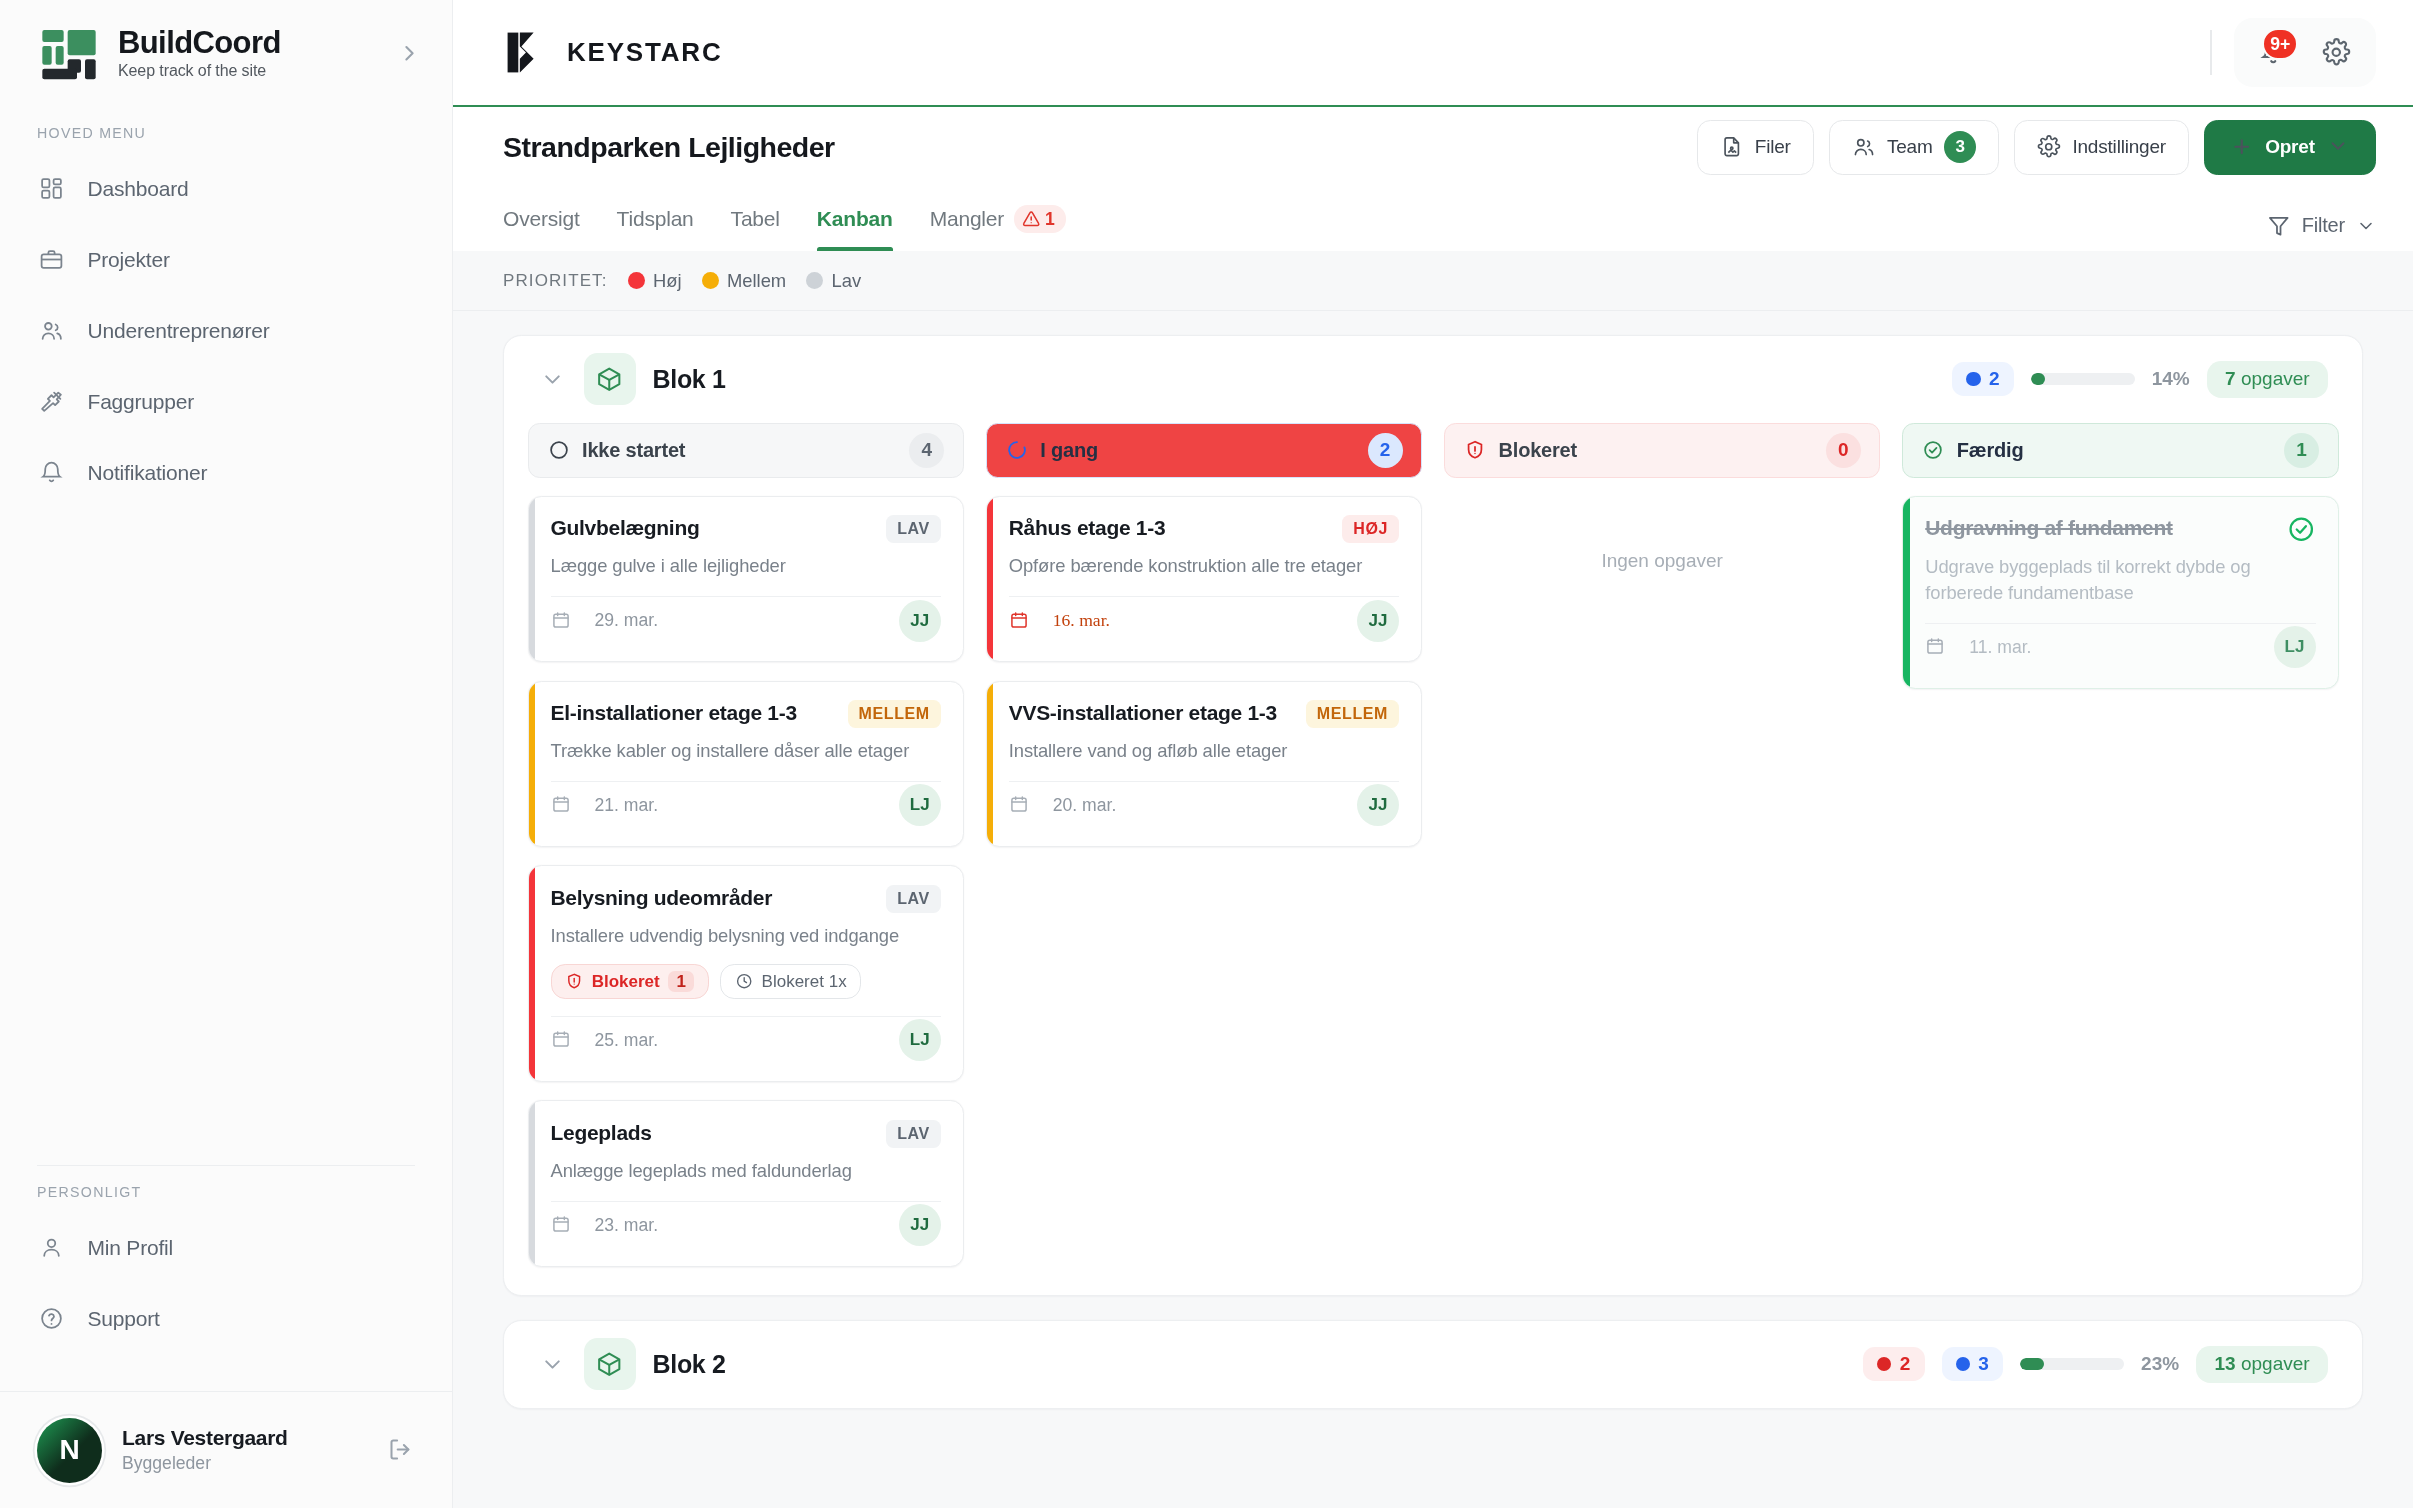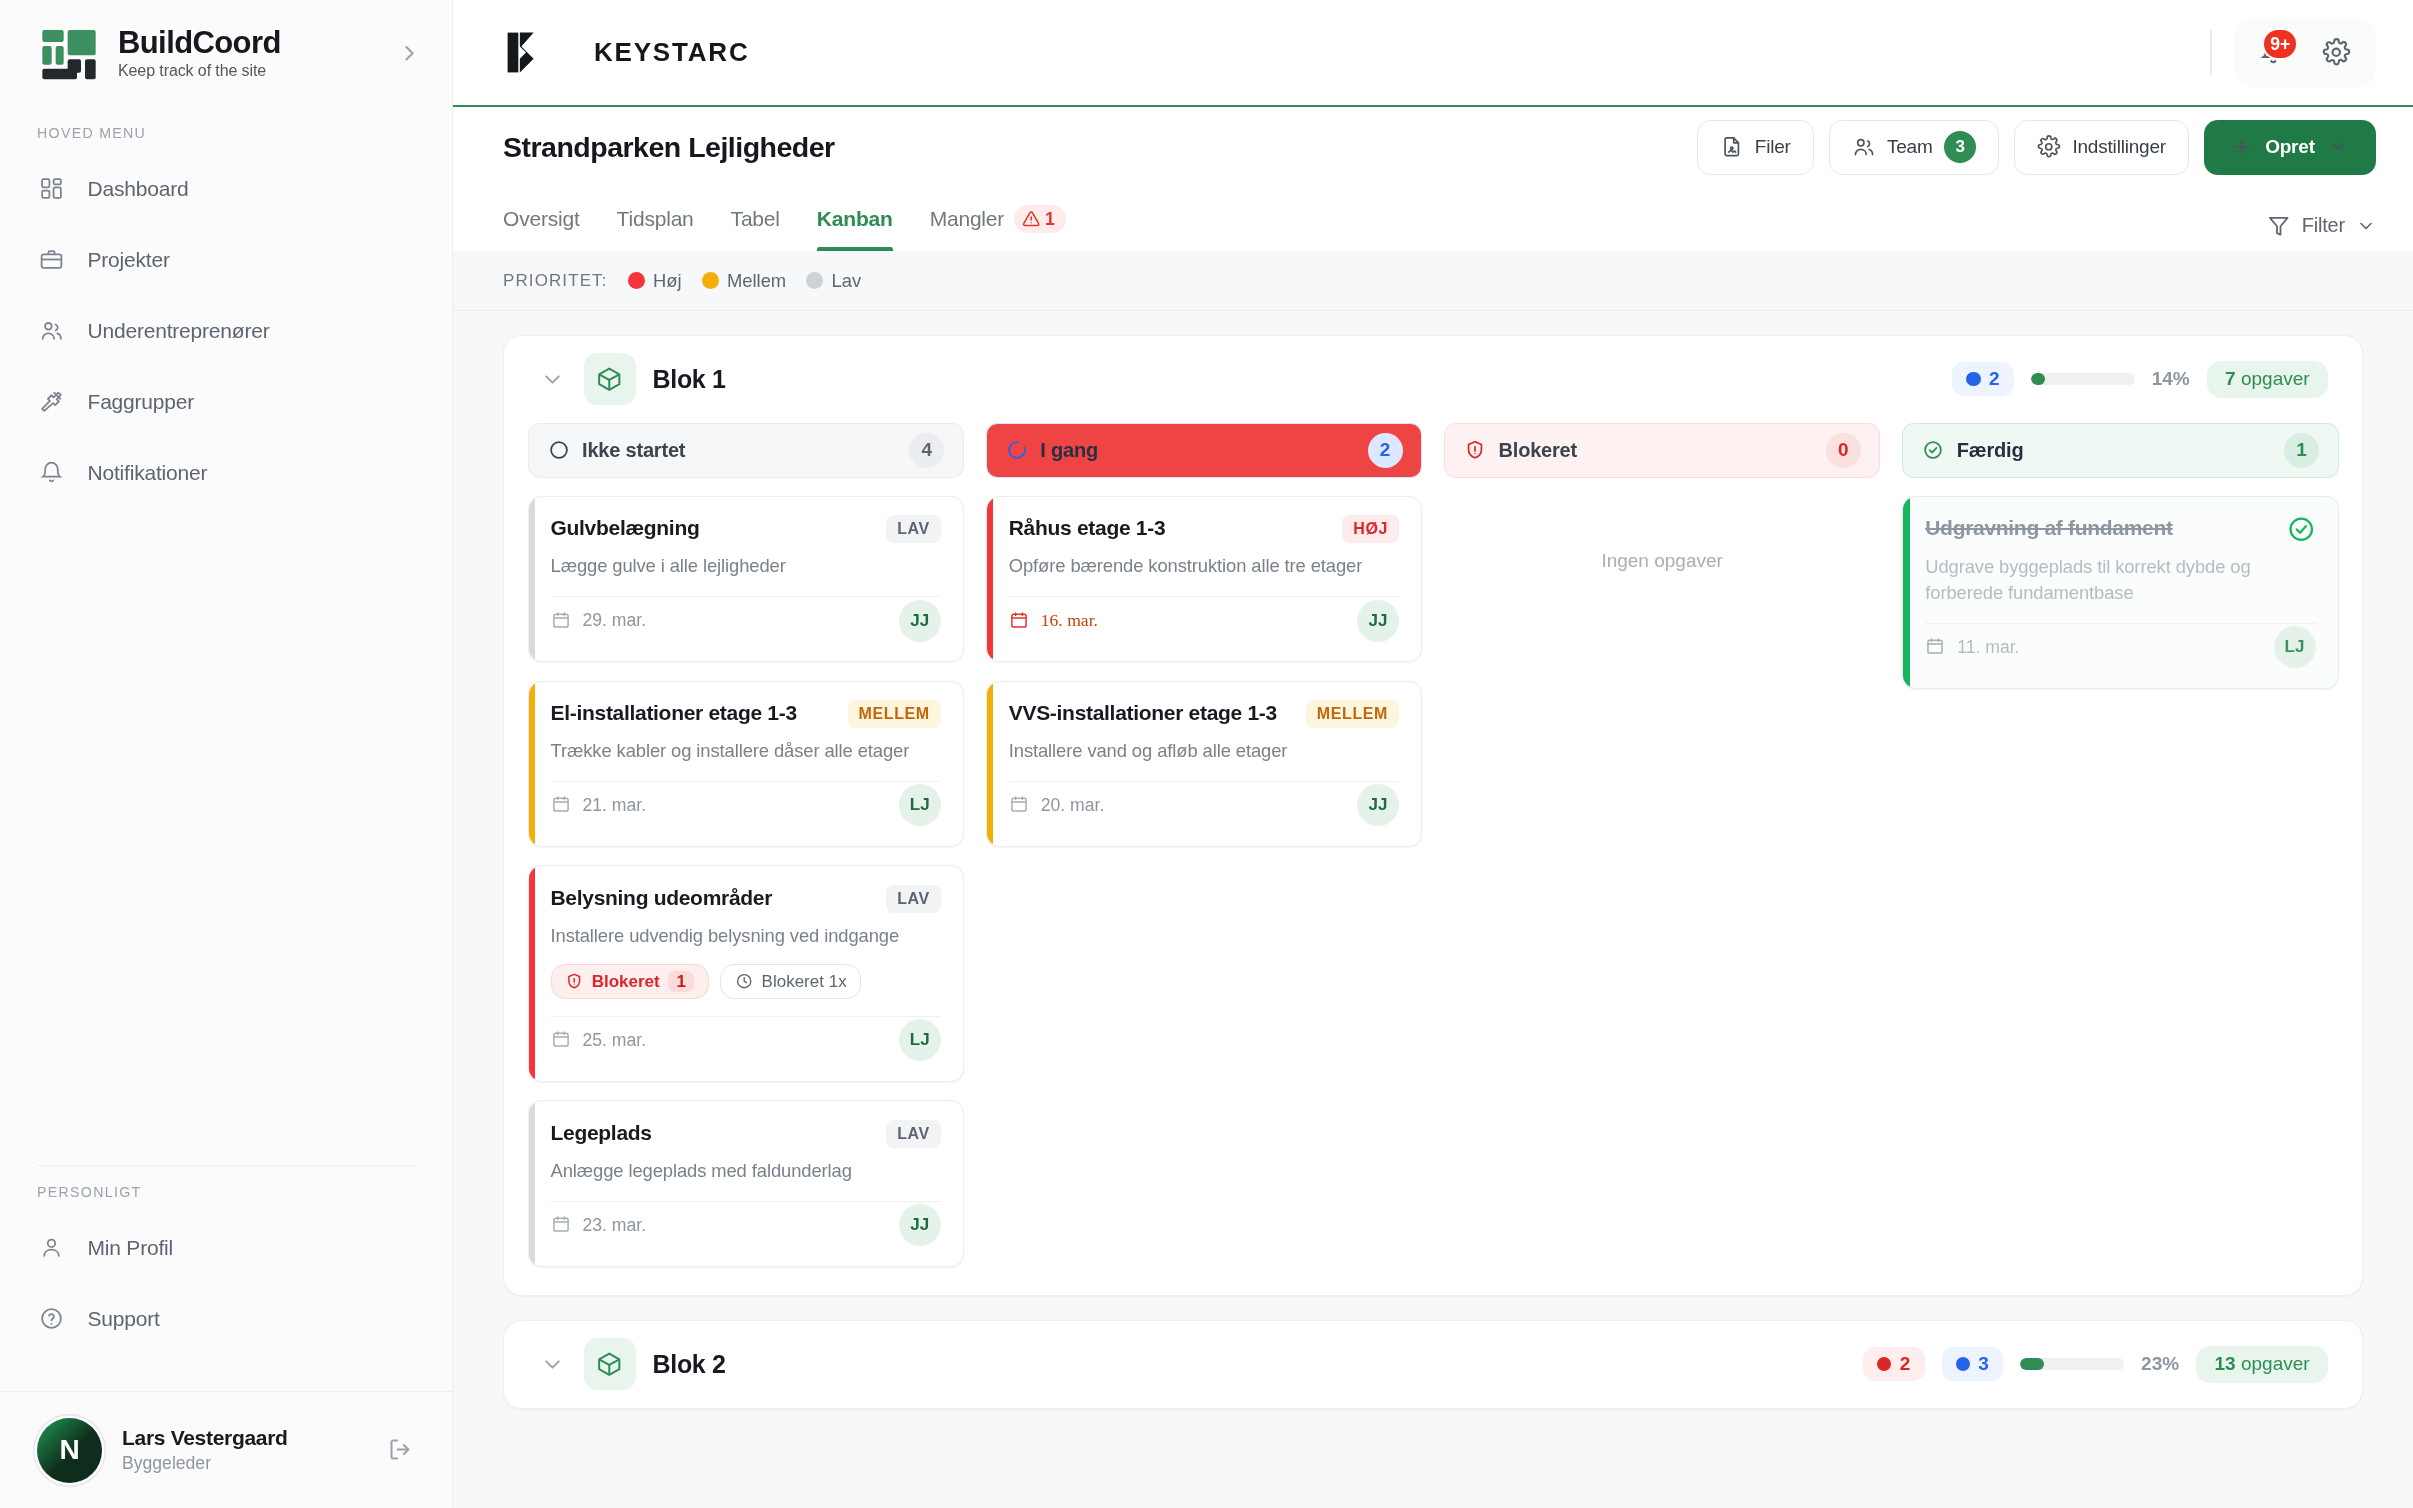--- a/index.html
+++ b/index.html
@@ -67,21 +67,21 @@
   
   .main { flex: 1 1 auto; height: 1508px; display: flex; flex-direction: column; background: #f7f8f9; }
 
   .topbar {
     height: 107px; flex: 0 0 107px; background: #fff;
     border-bottom: 2.5px solid #2f8d54;
     display: flex; align-items: center; padding: 0 37px 0 50px;
   }
   .keystarc { display: flex; align-items: center; gap: 15px; }
   .keystarc-mark { width: 49px; height: 49px; flex: 0 0 49px; }
-  .keystarc-name { font-size: 26px; font-weight: 700; letter-spacing: 1.8px; color: #14171c; margin-left: 27px; }
+  .keystarc-name { font-size: 26px; font-weight: 700; letter-spacing: 1.8px; color: #14171c; }
   .topbar-spacer { flex: 1 1 auto; }
   .topbar-sep { width: 1.7px; height: 45px; background: #e8eaec; margin-right: 22px; }
   .topbar-actions {
     display: flex; align-items: center; gap: 11.7px;
     background: #fafbfb; border-radius: 18.4px; padding: 8.4px 13.4px;
   }
   .icon-btn {
     width: 52px; height: 52px; border-radius: 13.4px;
     display: flex; align-items: center; justify-content: center;
     color: #5d666f; position: relative;
@@ -223,21 +223,21 @@
     display: flex; align-items: center; gap: 8.4px; border-radius: 14.2px;
     padding: 5.9px 13.4px; font-size: 17px; font-weight: 600;
   }
   .chip-blocked { background: #fdefee; border: 0.8px solid #f8d6d4; color: #dc2626; }
   .chip-blocked .n {
     background: #fadbd9; border-radius: 6.7px; padding: 0.8px 8.4px; color: #c0221a; font-weight: 700;
   }
   .chip-neutral { background: #fff; border: 0.8px solid #e3e6e9; color: #5c6570; font-weight: 500; }
   .card-sep { height: 0.8px; background: #eef0f2; margin: 17px 0 0 0; }
   .card-foot { display: flex; align-items: center; height: 47px; }
-  .due { display: flex; align-items: center; gap: 10px; font-size: 17.6px; color: #8e969f; }
+  .due { display: flex; align-items: center; gap: 22px; font-size: 17.6px; color: #8e969f; }
   .due.overdue { color: #c2410c; font-family: Liberation Serif, serif; }
   .due.overdue .ico { color: #e0352b; }
   .due .ico { width: 22px; height: 22px; color: #a7aeb6; display:flex; }
   .foot-spacer { flex: 1 1 auto; }
   .avatar-sm {
     width: 42px; height: 42px; border-radius: 50%; background: #e4f2e9;
     display: flex; align-items: center; justify-content: center;
     font-size: 17px; font-weight: 700; color: #1f6b3f;
   }
   .card.done { background: #fbfdfc; border-color: #dff0e7; }

